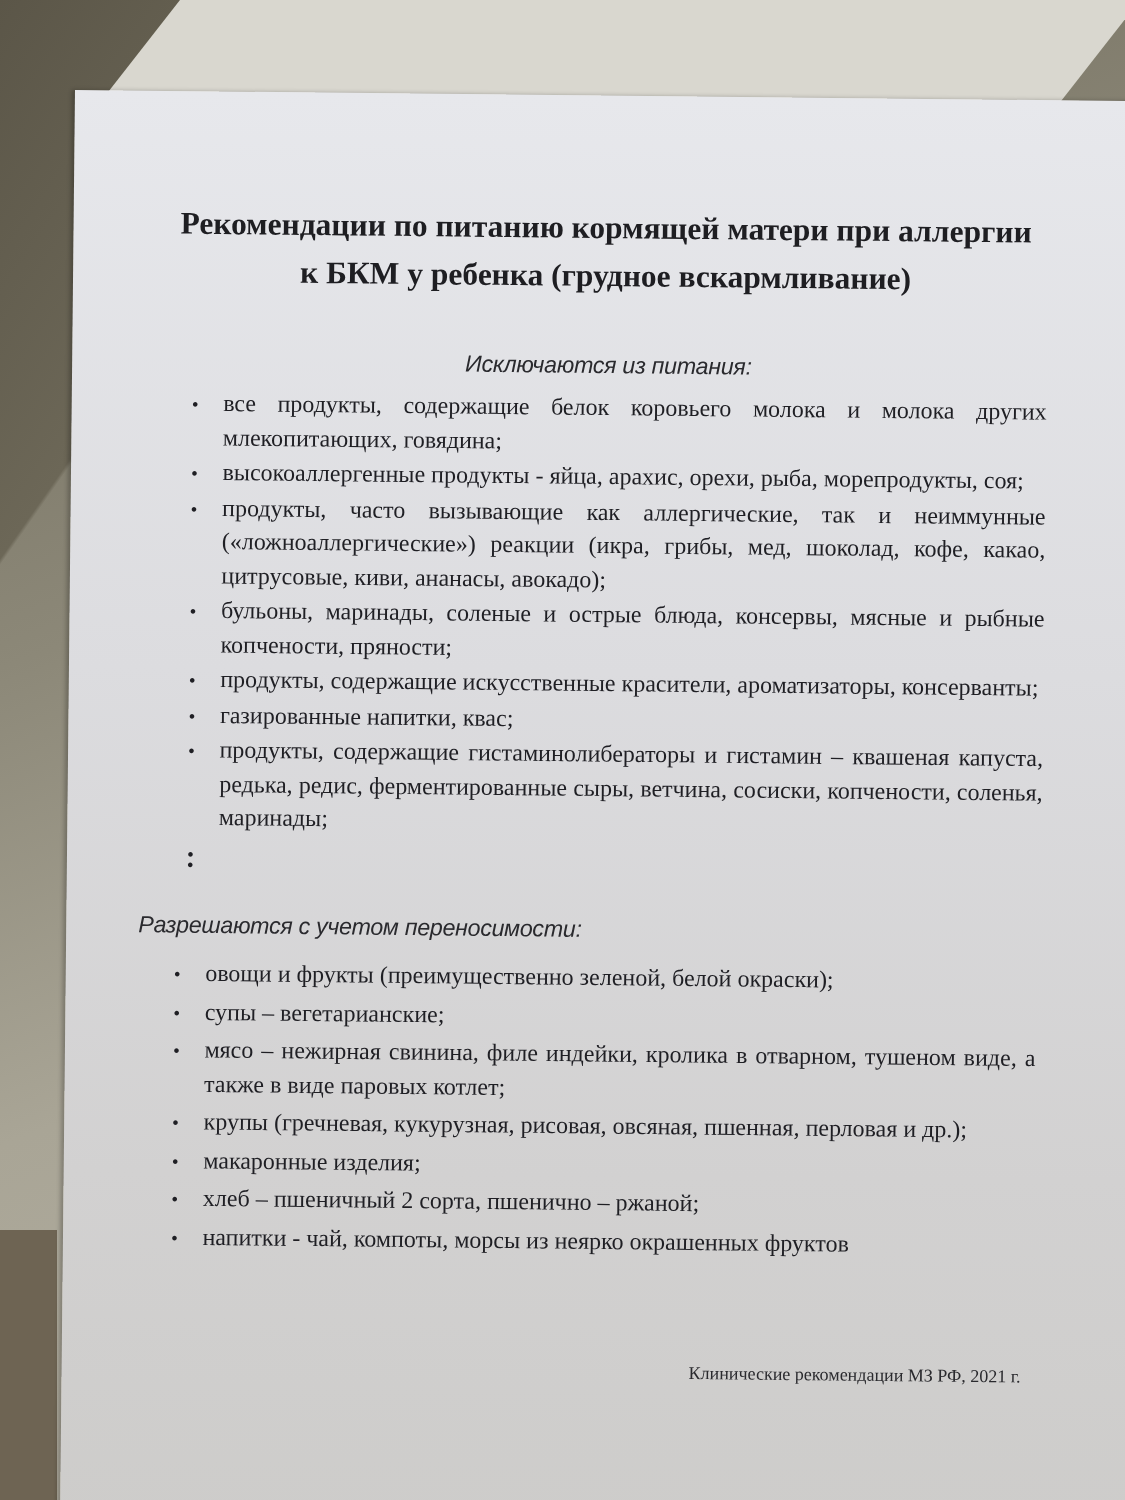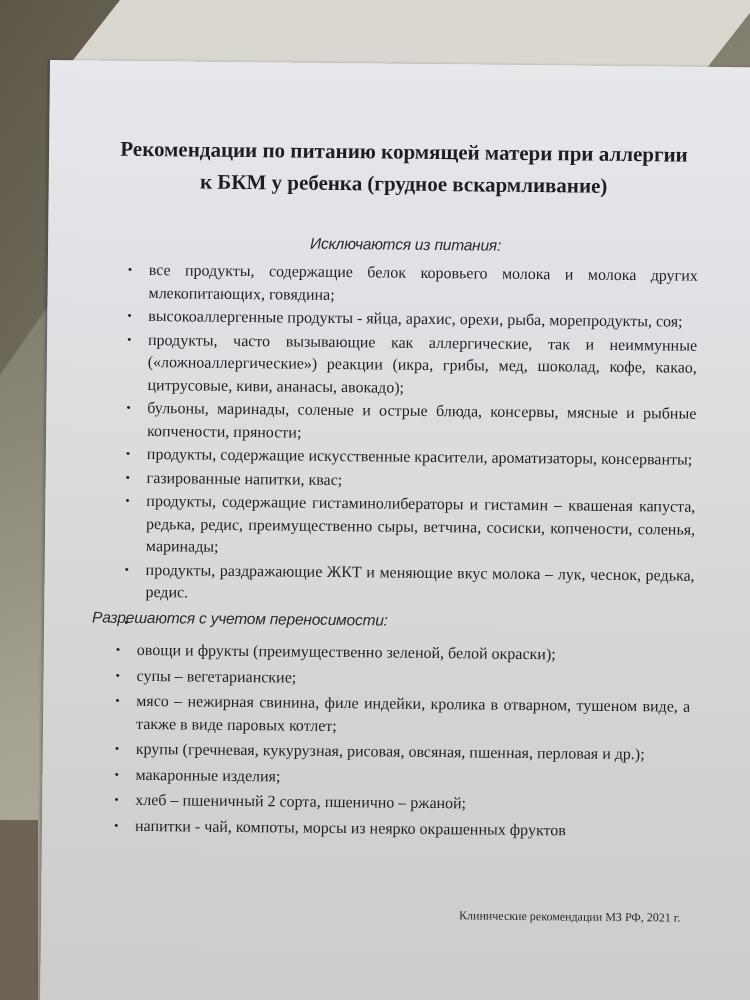--- a/index.html
+++ b/index.html
@@ -79,22 +79,22 @@
 
   <div class="section-heading excluded-heading">Исключаются из питания:</div>
 
   <ul class="list excluded-list">
     <li><span class="bullet">•</span><span>все продукты, содержащие белок коровьего молока и молока других млекопитающих, говядина;</span></li>
     <li><span class="bullet">•</span><span>высокоаллергенные продукты - яйца, арахис, орехи, рыба, морепродукты, соя;</span></li>
     <li><span class="bullet">•</span><span>продукты, часто вызывающие как аллергические, так и неиммунные («ложноаллергические») реакции (икра, грибы, мед, шоколад, кофе, какао, цитрусовые, киви, ананасы, авокадо);</span></li>
     <li><span class="bullet">•</span><span>бульоны, маринады, соленые и острые блюда, консервы, мясные и рыбные копчености, пряности;</span></li>
     <li><span class="bullet">•</span><span>продукты, содержащие искусственные красители, ароматизаторы, консерванты;</span></li>
     <li><span class="bullet">•</span><span>газированные напитки, квас;</span></li>
-    <li><span class="bullet">•</span><span>продукты, содержащие гистаминолибераторы и гистамин – квашеная капуста, редька, редис, преимущественно сыры, ветчина, сосиски, копчености, соленья, маринады;</span></li>
-    <li><span class="bullet">•</span><span>продукты, раздражающие ЖКТ и меняющие вкус молока – лук, чеснок, редька, редис.</span></li>
+    <li><span class="bullet">•</span><span>продукты, содержащие гистаминолибераторы и гистамин – квашеная капуста, редька, редис, ферментированные сыры, ветчина, сосиски, копчености, соленья, маринады;</span></li>
+    <li><span class="bullet">•</span></li>
     <li class="empty-item"><span class="bullet">•</span><span></span></li>
   </ul>
 
   <div class="section-heading allowed-heading">Разрешаются  с учетом переносимости:</div>
 
   <ul class="list allowed-list">
     <li><span class="bullet">•</span><span>овощи и фрукты (преимущественно зеленой, белой окраски);</span></li>
     <li><span class="bullet">•</span><span>супы – вегетарианские;</span></li>
     <li><span class="bullet">•</span><span>мясо – нежирная свинина, филе индейки, кролика в отварном, тушеном виде, а также в виде паровых котлет;</span></li>
     <li><span class="bullet">•</span><span>крупы (гречневая, кукурузная, рисовая, овсяная, пшенная, перловая и др.);</span></li>

